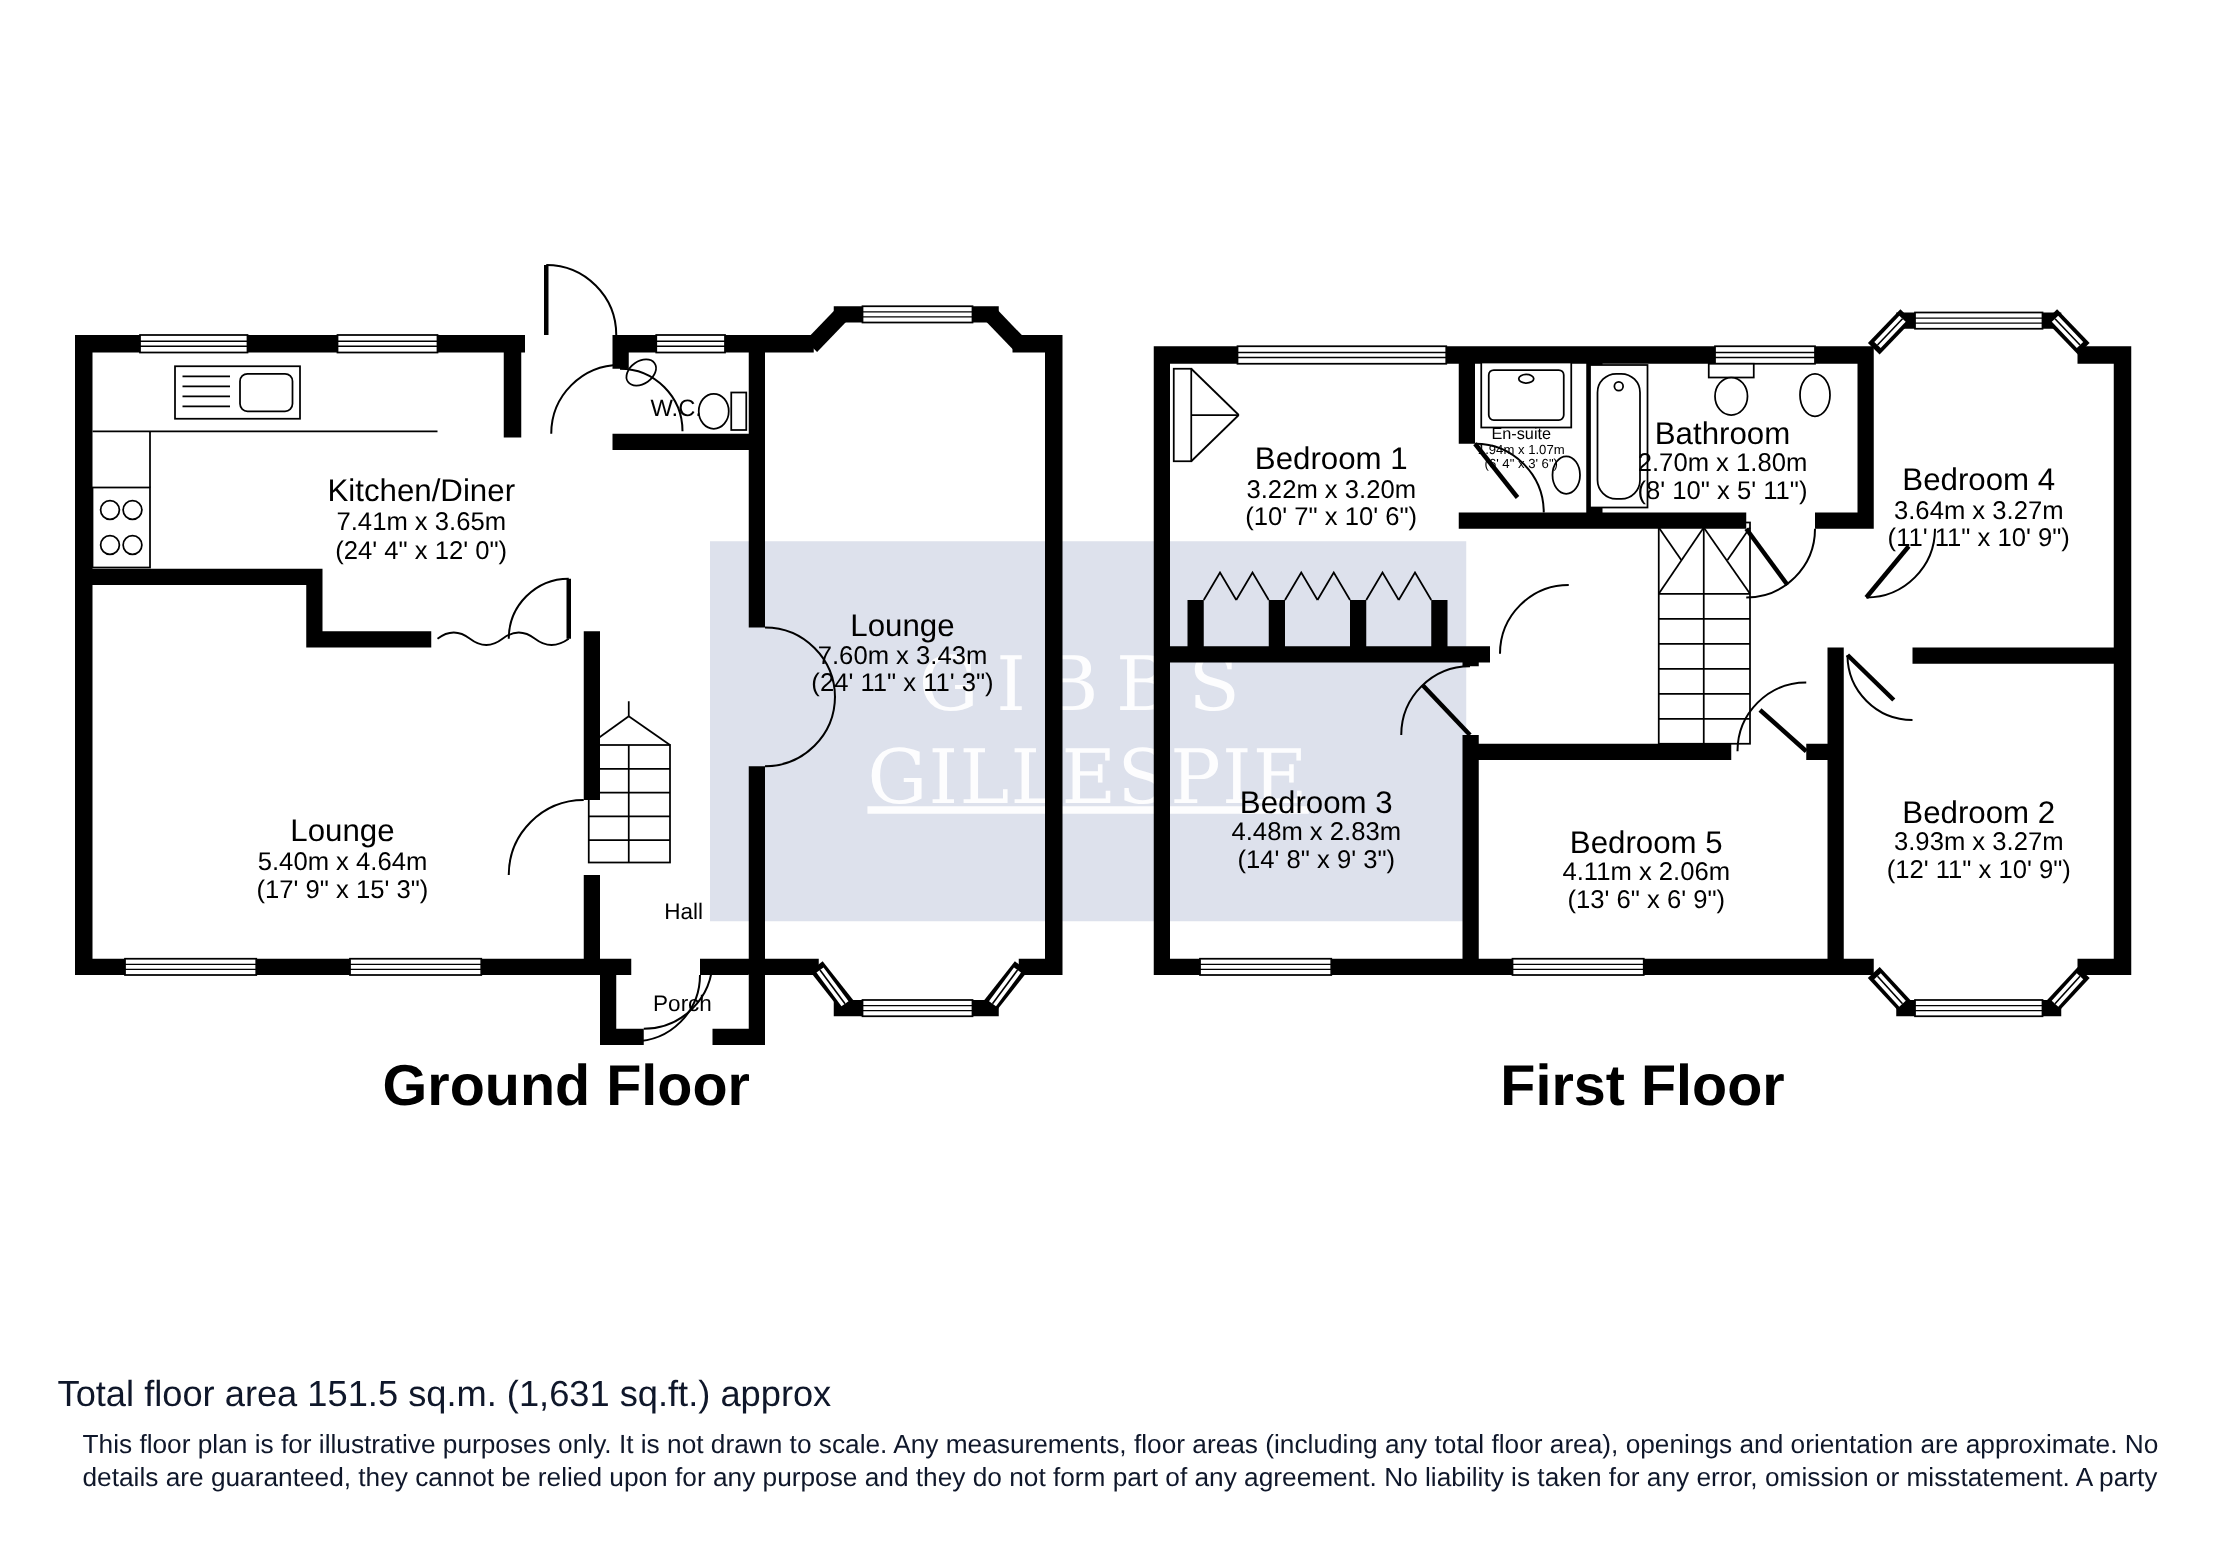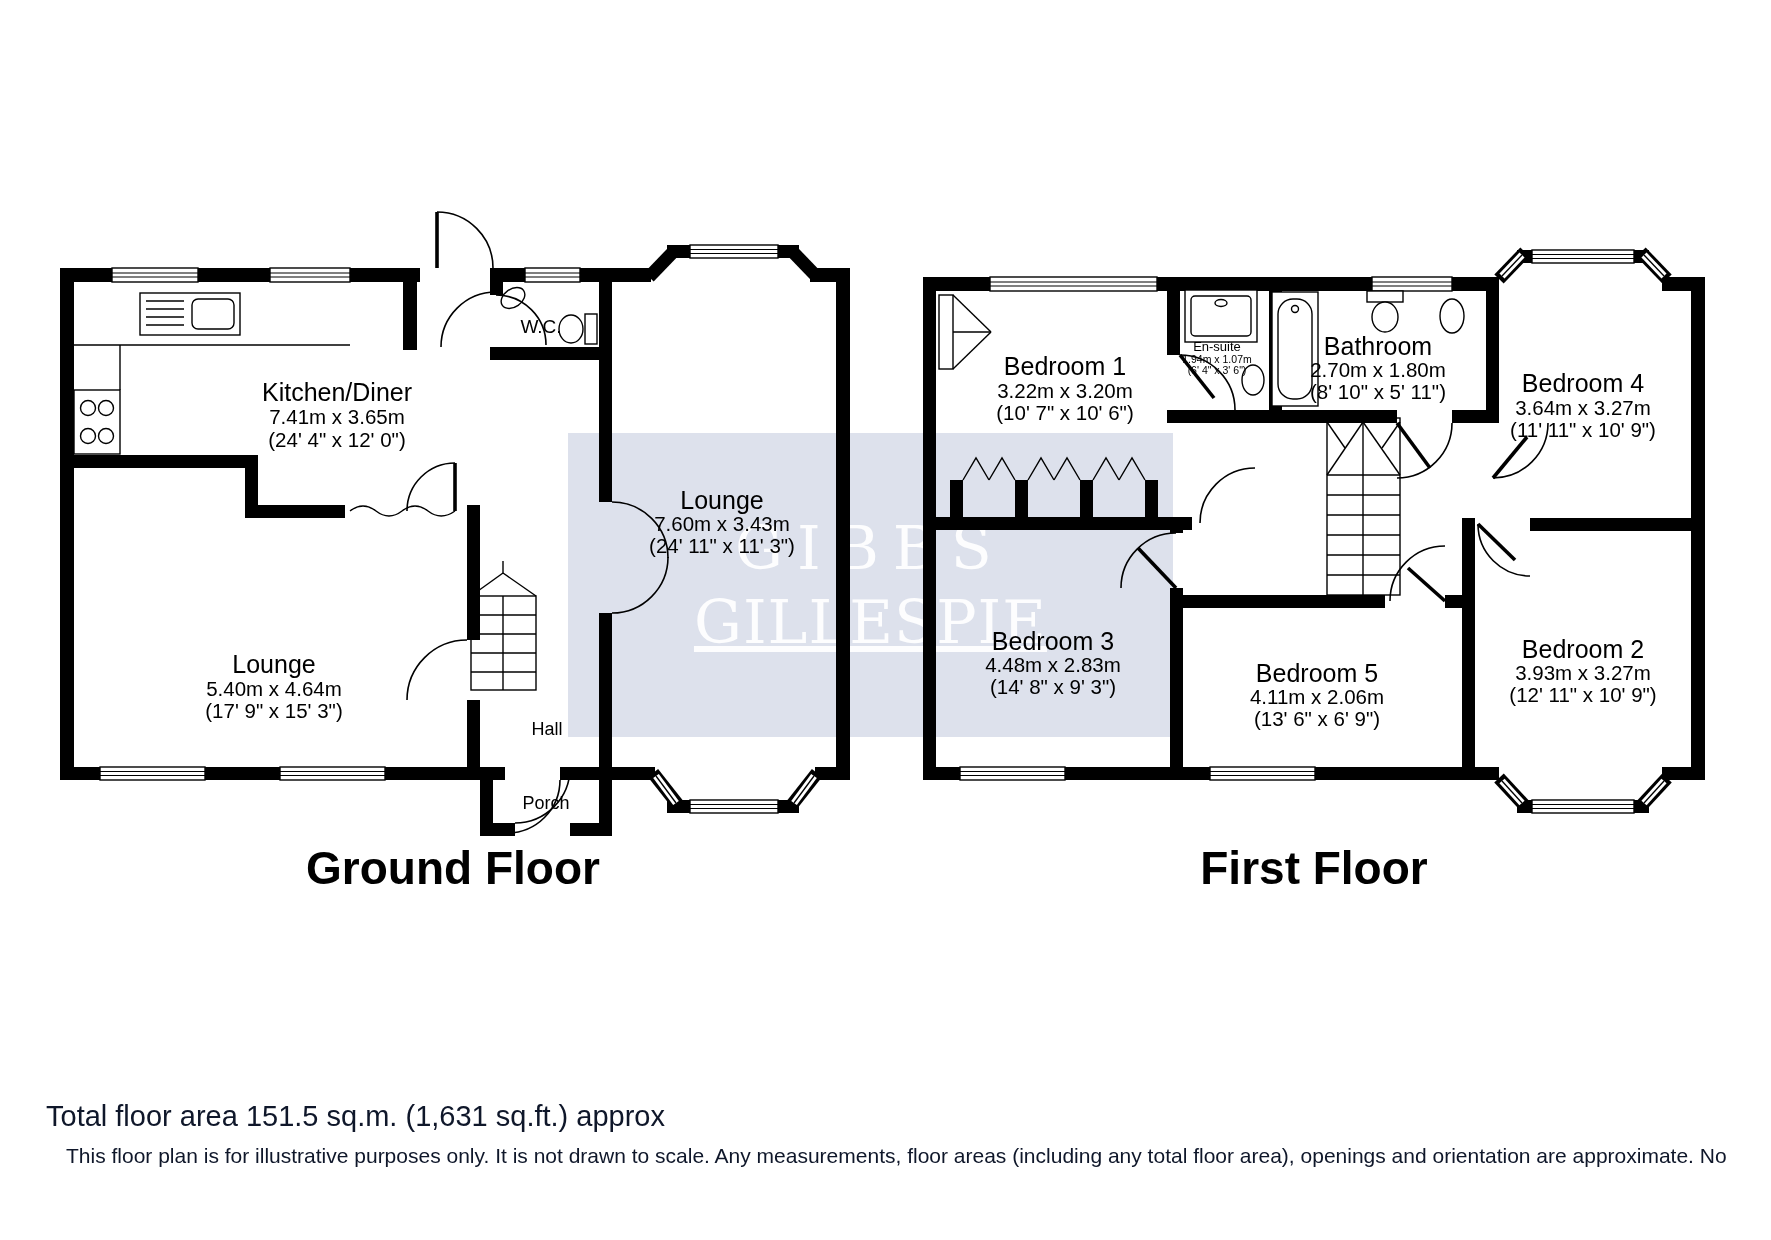--- a/index.html
+++ b/index.html
@@ -329,16 +329,17 @@
       <text class="room-dim" x="1583" y="680">3.93m x 3.27m</text>
       <text class="room-dim" x="1583" y="702">(12' 11" x 10' 9")</text>
       <text class="floor-title" x="1314" y="884">First Floor</text>
     </g>
   </svg>
 
   <div class="footer">
     <div class="total">Total floor area 151.5 sq.m. (1,631 sq.ft.) approx</div>
     <div class="disclaimer">
       <div>This floor plan is for illustrative purposes only. It is not drawn to scale. Any measurements, floor areas (including any total floor area), openings and orientation are approximate. No</div>
+      <div>details are guaranteed, they cannot be relied upon for any purpose and they do not form part of any agreement. No liability is taken for any error, omission or misstatement. A party</div>
     </div>
   </div>
 
 </div>
 
 </body></html>

